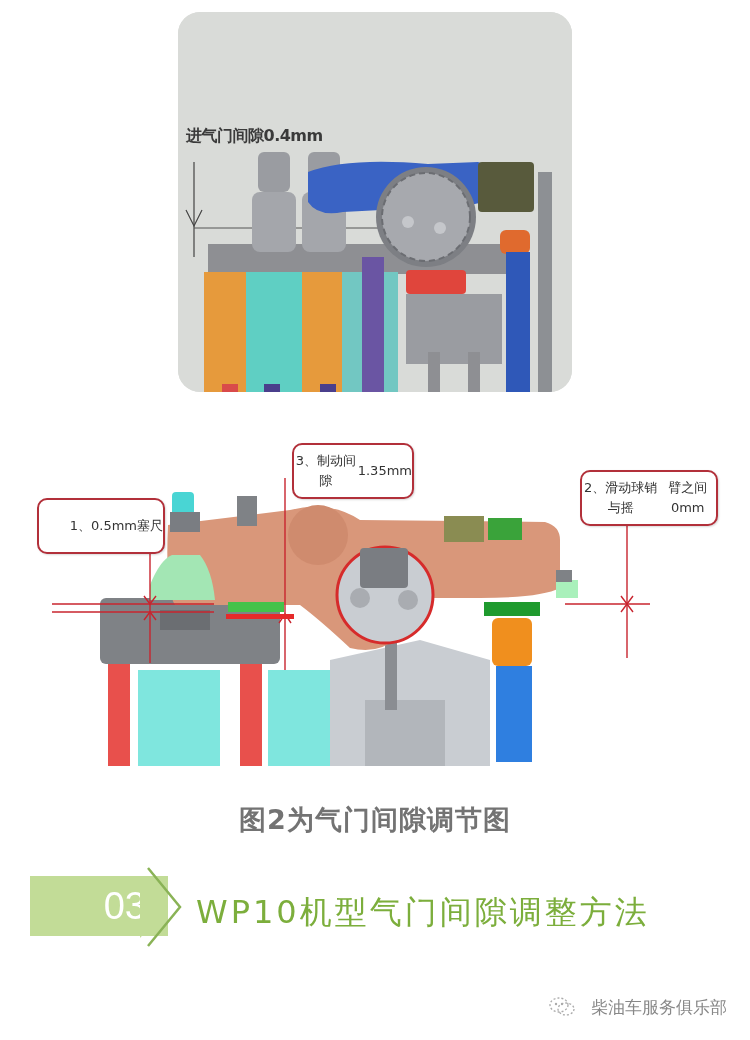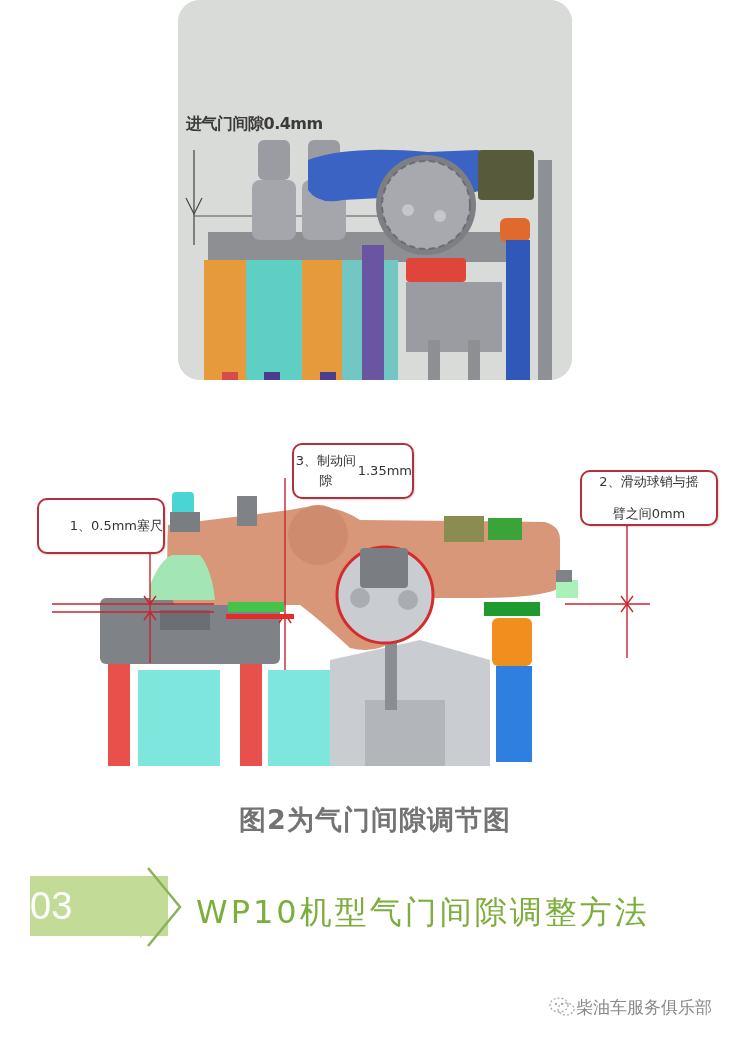--- a/index.html
+++ b/index.html
@@ -1,40 +1,40 @@
 <!DOCTYPE html>
 <html><head>
   <meta charset="utf-8">
   <style>
     html, body { margin: 0; padding: 0; background: #ffffff; }
     body { width: 750px; height: 1040px; position: relative; overflow: hidden; font-family: "DejaVu Sans", sans-serif; }
 
     
-    .photo { position: absolute; left: 178px; top: 0; width: 394px; height: 380px; border-radius: 22px; overflow: hidden; background: #d9dbd8; }
+    .photo { position: absolute; left: 178px; top: 12px; width: 394px; height: 380px; border-radius: 22px; overflow: hidden; background: #d9dbd8; }
     .photo svg { display: block; }
     .photo-label { position: absolute; left: 8px; top: 114px; font-family: "DejaVu Sans", sans-serif; font-weight: bold; font-size: 16px; color: #3a3a3a; letter-spacing: -0.5px; }
 
     
     .cad { position: absolute; left: 0; top: 430px; width: 750px; height: 350px; }
     .callout { position: absolute; background: #ffffff; border: 2px solid #b2303a; border-radius: 10px; font-family: "DejaVu Sans", sans-serif; color: #333; font-size: 13px; line-height: 20px; text-align: center; box-shadow: 1px 1px 2px rgba(0,0,0,0.15); }
     .callout-1 { left: 37px; top: 68px; width: 124px; height: 52px; display:flex; align-items:center; justify-content:flex-end; }
     .callout-3 { left: 292px; top: 13px; width: 118px; height: 52px; display:flex; flex-direction:row; align-items:center; justify-content:center; }
-    .callout-2 { left: 580px; top: 40px; width: 134px; height: 52px; display:flex; flex-direction:column; align-items:center; justify-content:space-between; }
+    .callout-2 { left: 580px; top: 40px; width: 134px; height: 52px; display:flex; flex-direction:row; align-items:center; justify-content:flex-end; }
 
     
     .caption { position: absolute; left: 0; top: 802px; width: 750px; text-align: center; font-family: "DejaVu Sans", sans-serif; font-weight: bold; font-size: 27px; color: #737373; letter-spacing: 1px; }
 
     
     .sec-badge { position: absolute; left: 30px; top: 876px; width: 138px; height: 60px; background: #c2dc97; }
-    .sec-badge-num { position: absolute; left: 0; top: 0; width: 116px; height: 60px; line-height: 60px; text-align: left; color: #ffffff; font-family: "Liberation Sans", sans-serif; font-size: 38px; }
+    .sec-badge-num { position: absolute; left: 0; top: 0; width: 116px; height: 60px; line-height: 60px; text-align: right; color: #ffffff; font-family: "Liberation Sans", sans-serif; font-size: 38px; }
     .sec-arrow { position: absolute; left: 140px; top: 866px; width: 50px; height: 82px; }
     .sec-title { position: absolute; left: 196px; top: 880px; width: 540px; font-family: "DejaVu Sans", sans-serif; font-size: 32px; line-height: 64px; color: #7cae3c; letter-spacing: 3px; }
 
     
-    .watermark { position: absolute; left: 548px; top: 992px; height: 30px; display: flex; align-items: center; gap: 0; }
+    .watermark { position: absolute; left: 548px; top: 992px; height: 30px; display: flex; align-items: center; gap: 15px; }
     .watermark-text { font-family: "DejaVu Sans", sans-serif; font-size: 17px; color: #888; }
   </style>
 </head>
 <body>
 
 <div class="photo">
   <svg width="394" height="416" viewBox="0 0 394 416">
     <rect x="0" y="0" width="394" height="416" fill="#d9dbd8"></rect>
 
     <line x1="16" y1="150" x2="16" y2="245" stroke="#444" stroke-width="1.2"></line>

